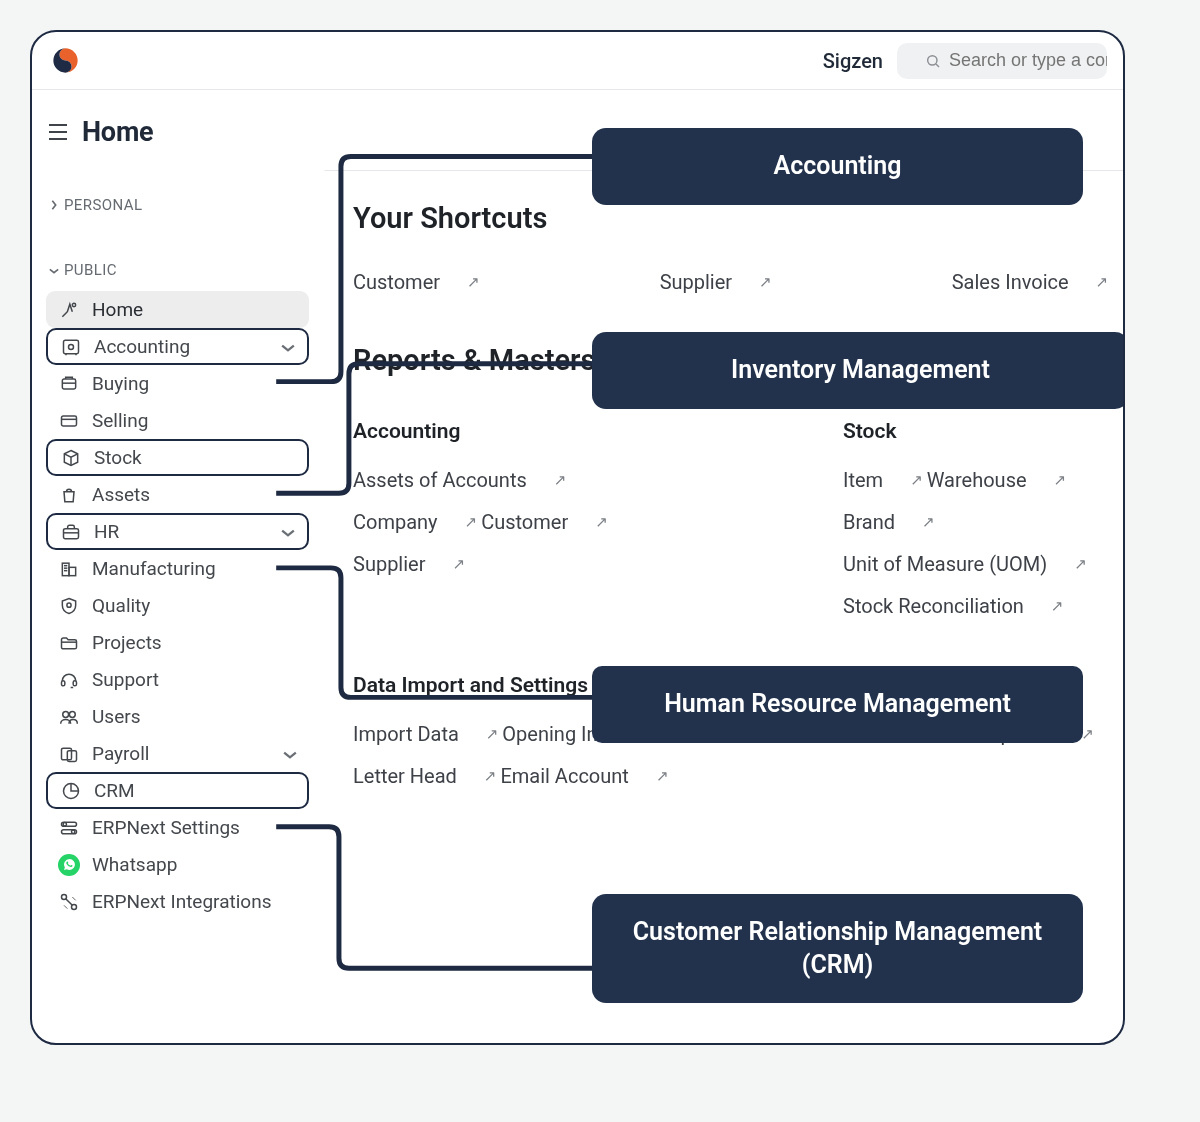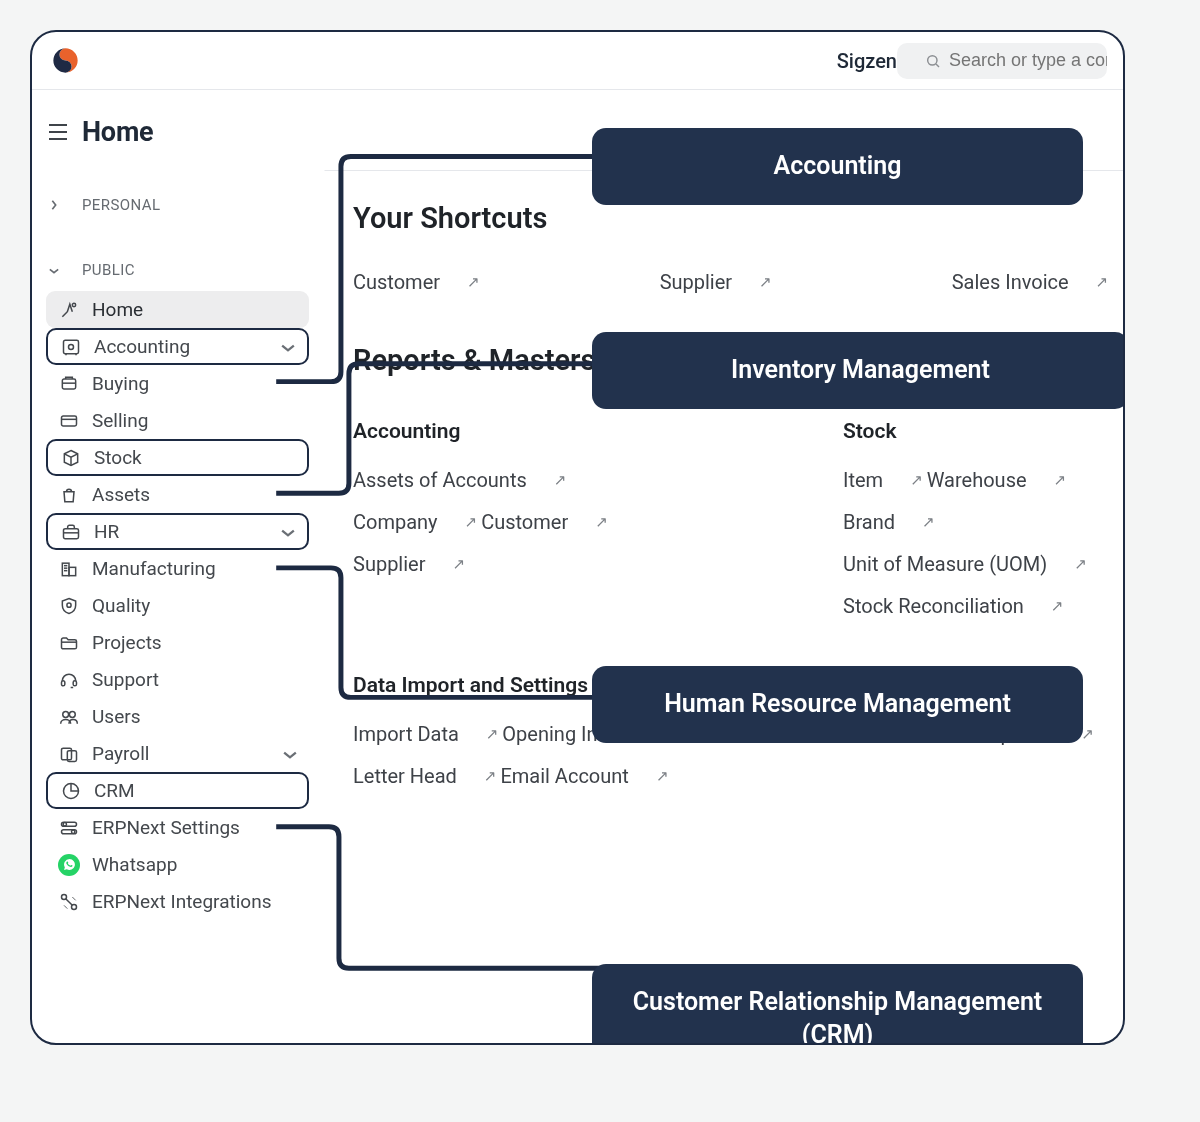--- a/index.html
+++ b/index.html
@@ -30,21 +30,21 @@
   }
   .logo {
     width: 27px; height: 27px;
     margin-left: 4px;
   }
   .topbar-spacer { flex: 1; }
   .company-name {
     font-size: 20px;
     color: #1f2937;
     font-weight: 500;
-    margin-right: 0;
+    margin-right: 14px;
   }
   .searchbox {
     display: inline-flex;
     align-items: center;
     background: #f0f1f2;
     border-radius: 10px;
     height: 36px;
     padding: 0 28px;
     color: #8c8f93;
     max-width: 210px;
@@ -75,21 +75,21 @@
   .home-header {
     display: flex;
     align-items: center;
     gap: 14px;
     padding: 4px 0 40px 2px;
   }
   .hamburger { font-size: 22px; color: #3f444a; cursor: pointer; }
   .home-header h1 { font-size: 27px; font-weight: 700; letter-spacing: -0.2px; }
 
   .section-header {
-    display: flex; align-items: center; gap: 22px;
+    display: flex; align-items: center; gap: 4px;
     color: #666b71;
     font-size: 15px;
     letter-spacing: 0.4px;
     padding: 4px 2px;
     margin: 4px 0 8px 0;
     cursor: pointer;
   }
   .section-header .chev { width: 12px; text-align: center; }
 
   .nav-group { margin-top: 39px; }
@@ -518,16 +518,16 @@
       <path d="M 245 463 L 308 463 Q 318 463 318 453 L 318 343 Q 318 333 328 333 L 570 333"></path>
 
       <path d="M 245 538 L 300 538 Q 310 538 310 548 L 310 658 Q 310 668 320 668 L 570 668"></path>
 
       <path d="M 245 798 L 298 798 Q 308 798 308 808 L 308 930 Q 308 940 318 940 L 570 940"></path>
     </g>
   </svg>
 
   <div class="callout" style="left:560px; top:96px; width:491px;">Accounting</div>
   <div class="callout" style="left:560px; top:300px; width:537px;">Inventory Management</div>
-  <div class="callout" style="left:560px; top:634px; width:491px;">Human Resource Management</div>
-  <div class="callout" style="left:560px; top:932px; width:491px;">Customer Relationship Management (CRM)</div>
+  <div class="callout" style="left:560px; top:634px; width:491px;border-radius:10px;">Human Resource Management</div>
+  <div class="callout" style="left:560px; top:862px; width:491px;">Customer Relationship Management (CRM)</div>
 
 </div>
 
 </body></html>

